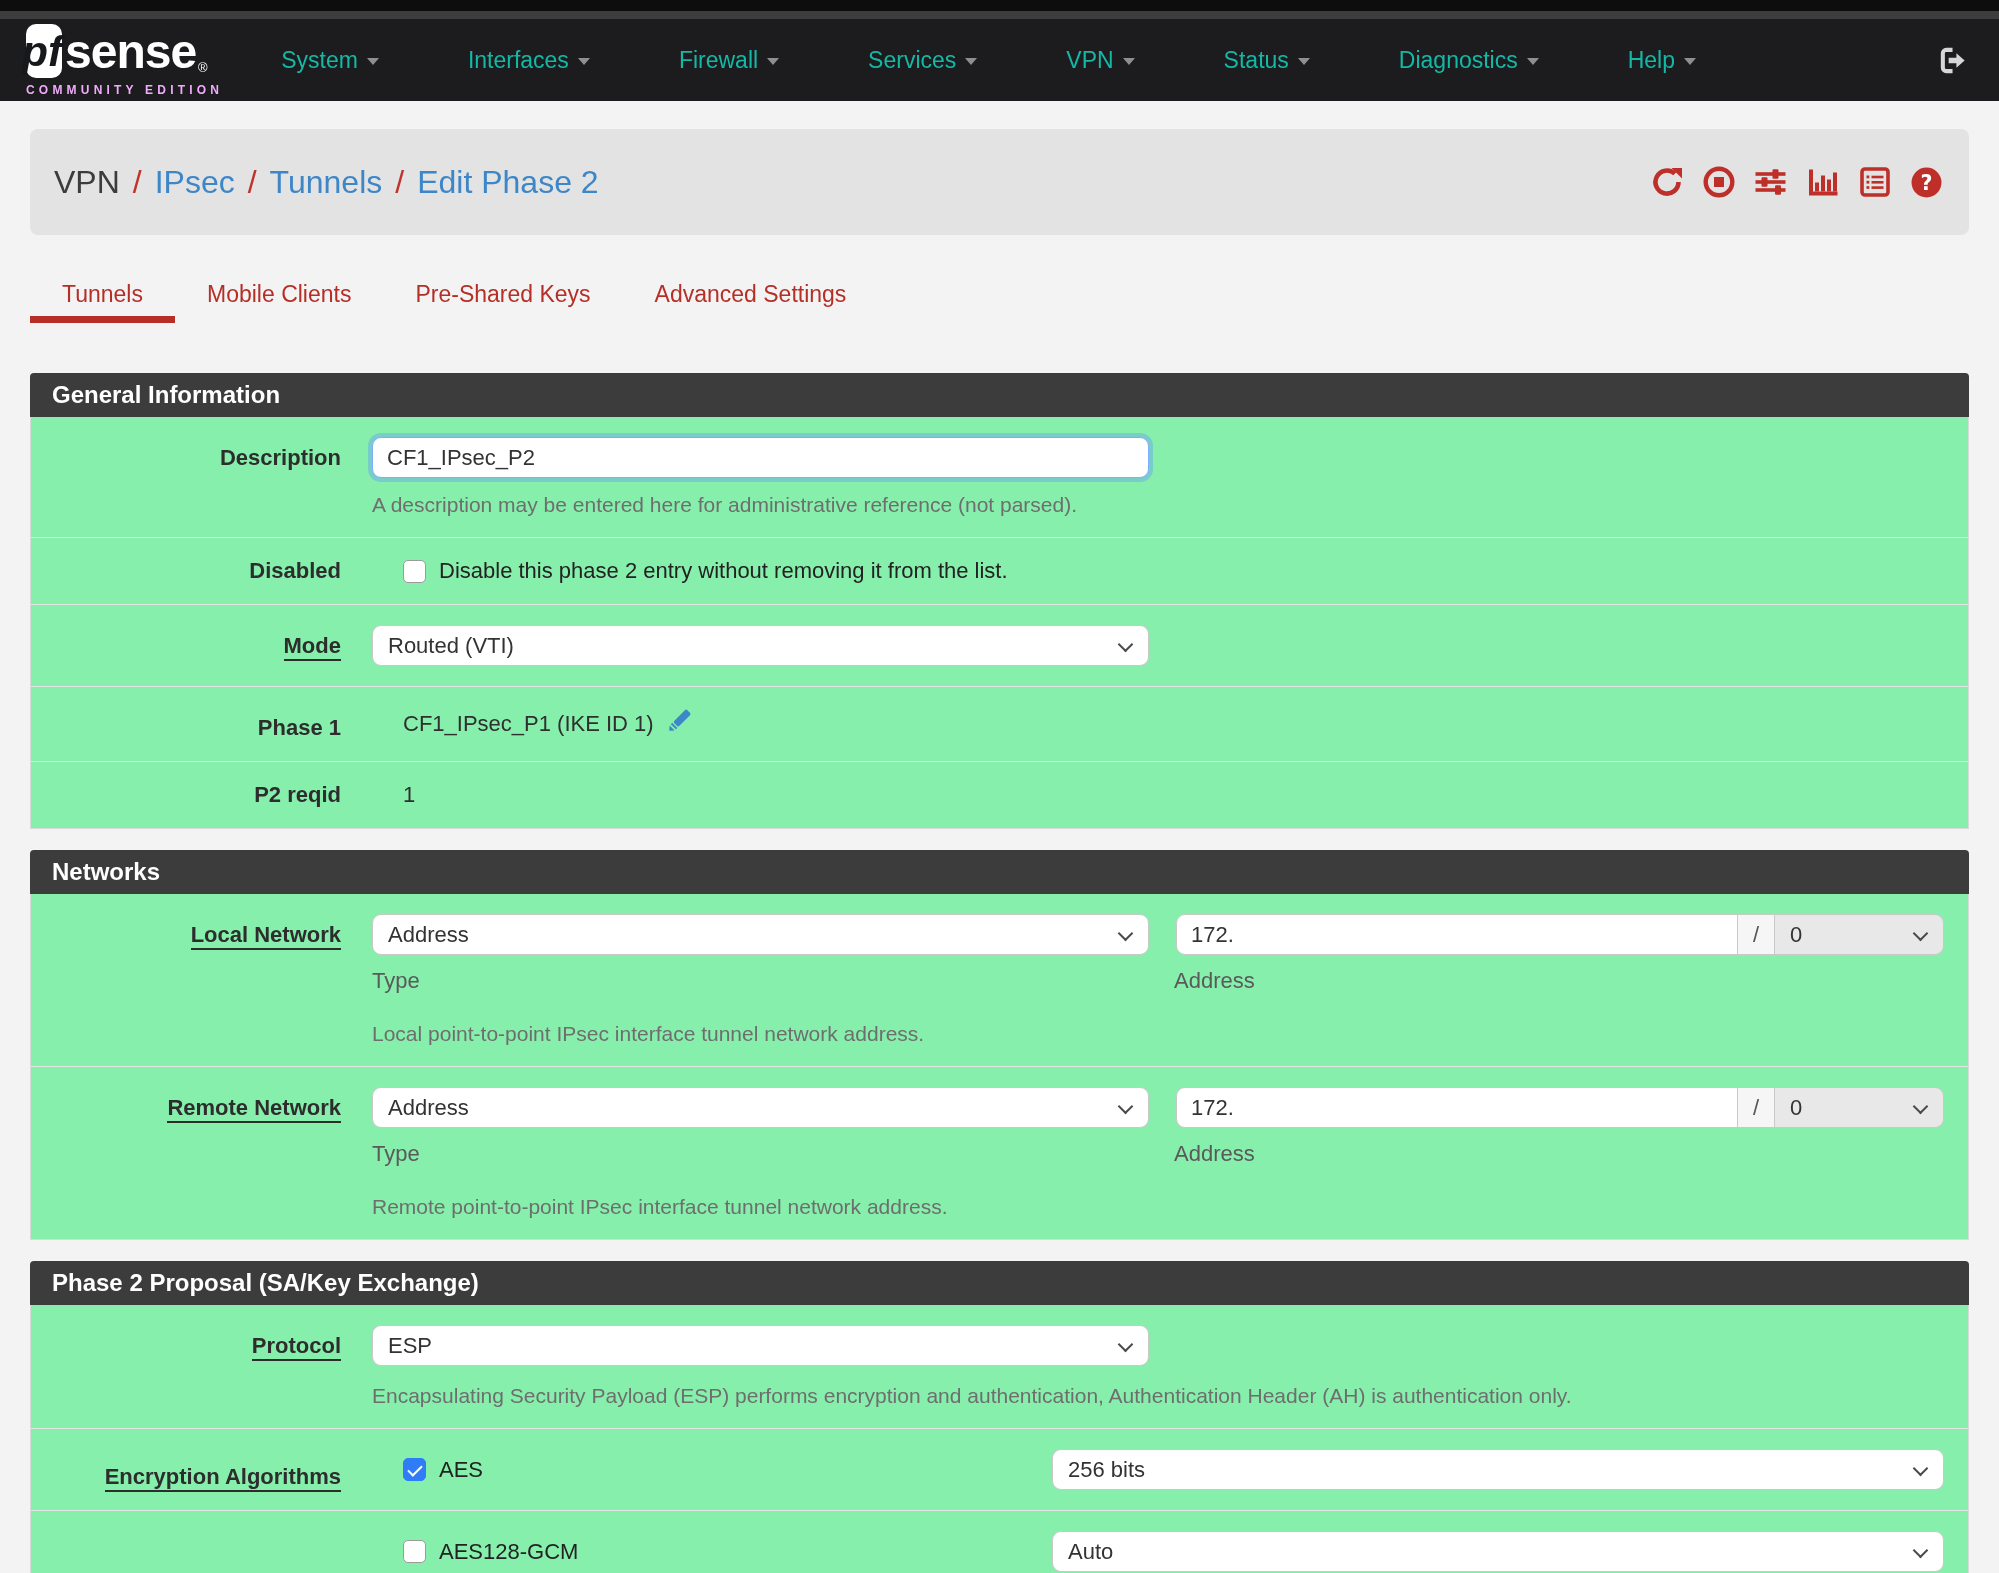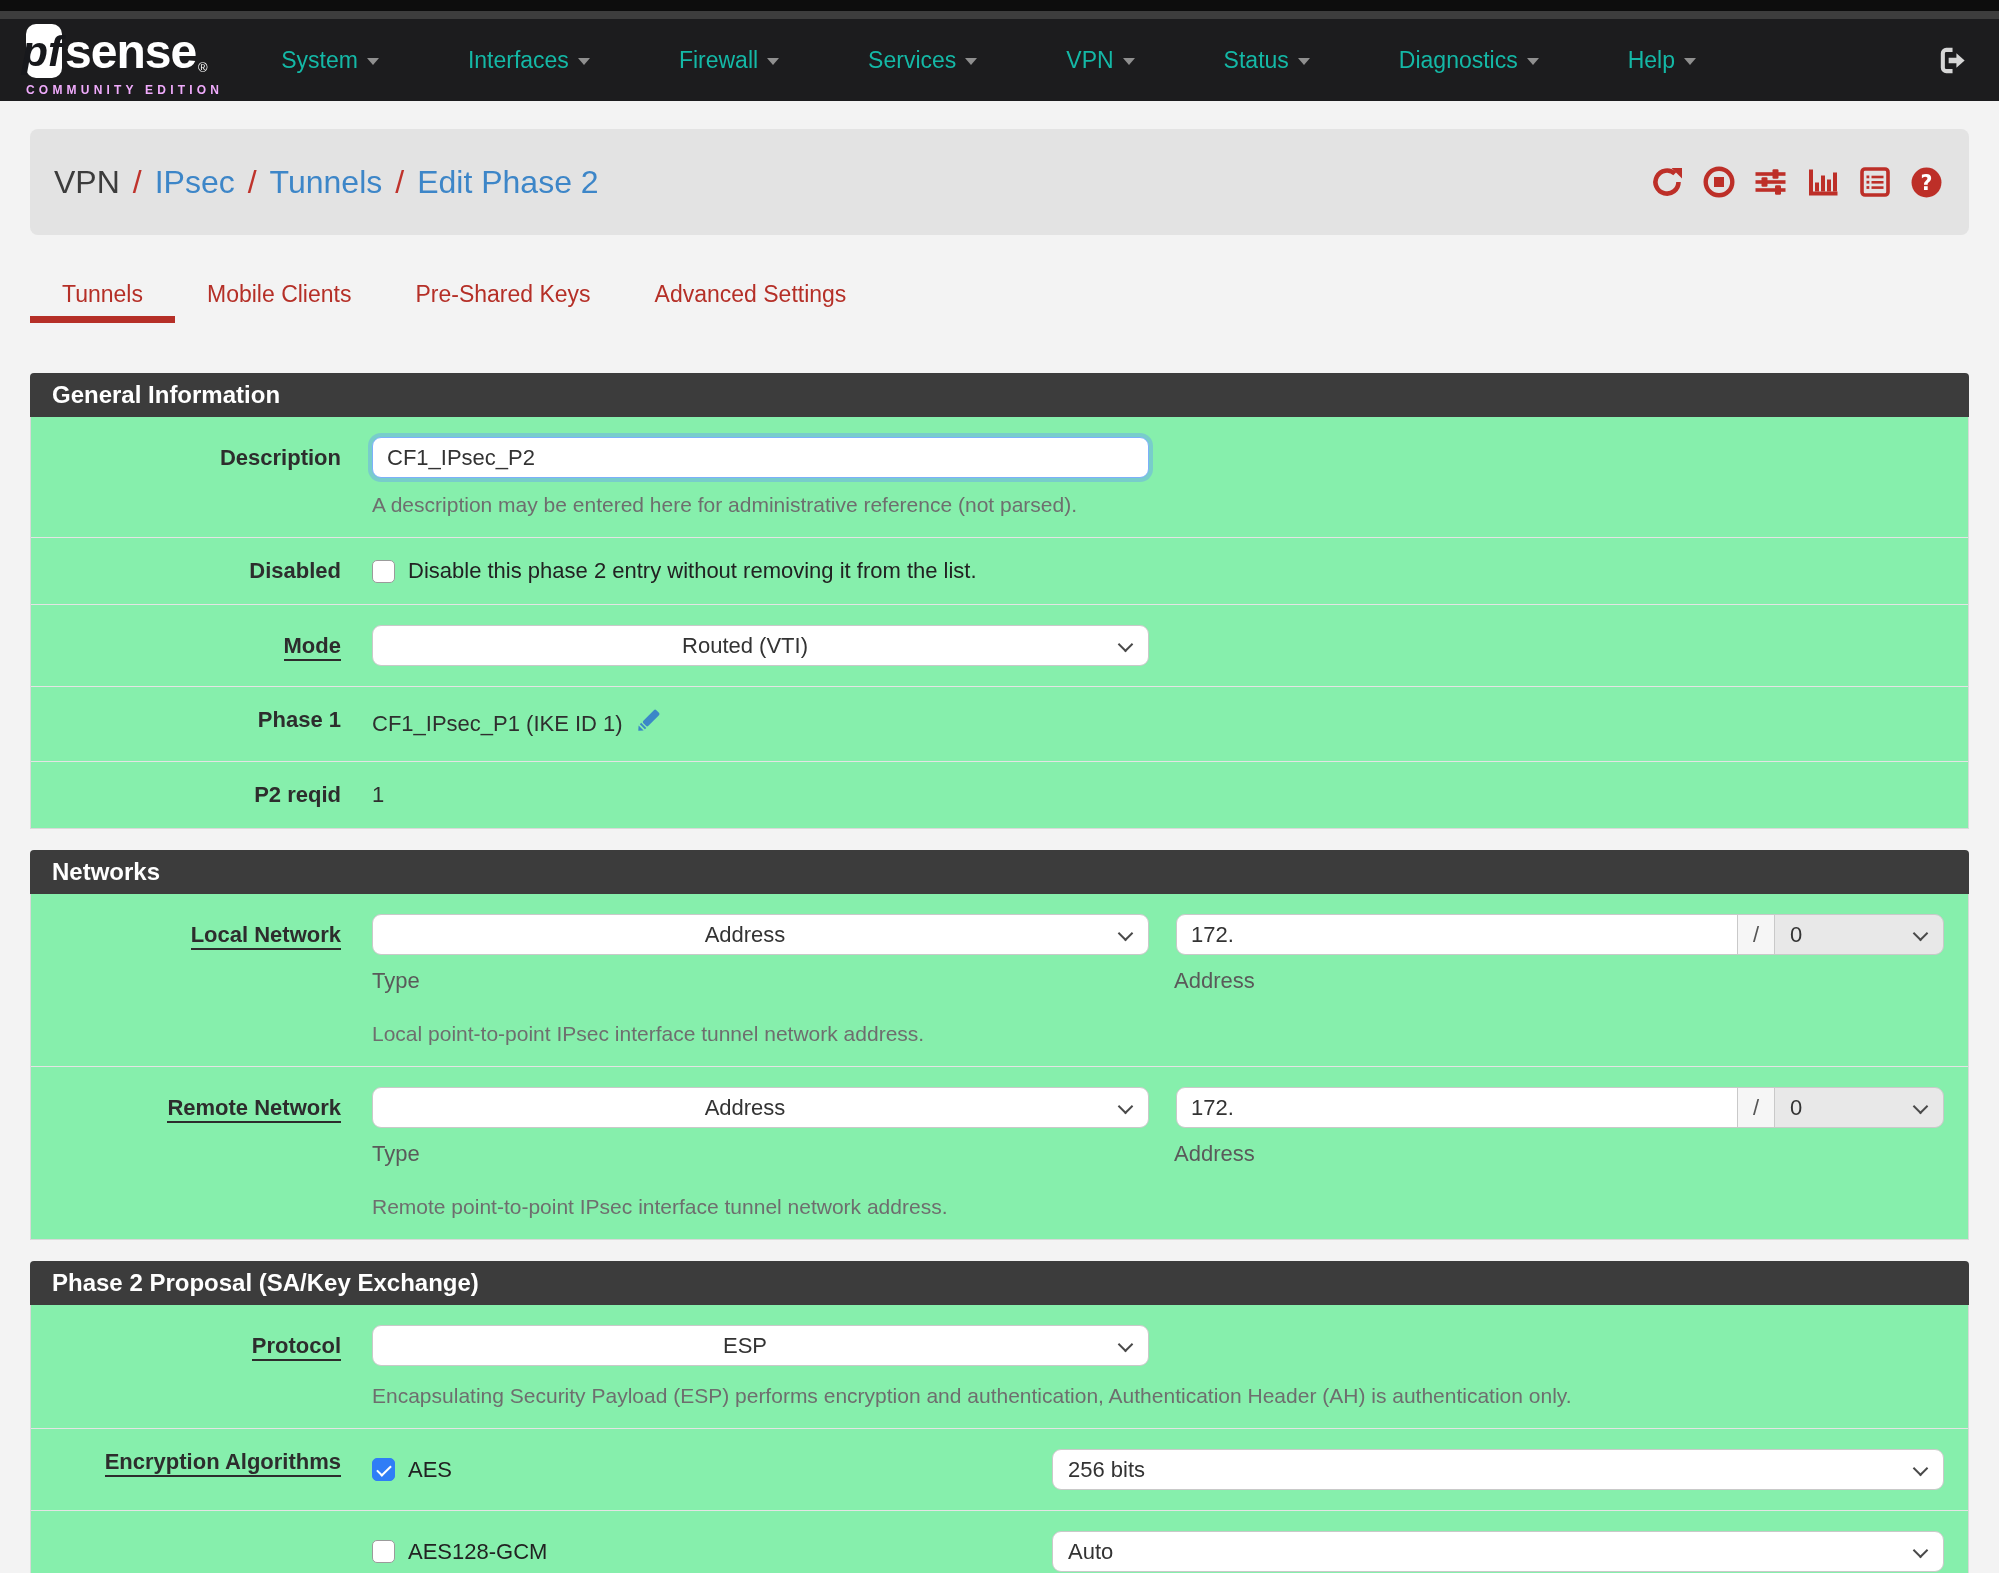--- a/index.html
+++ b/index.html
@@ -46,35 +46,35 @@
   .tab.active::after { content:""; position:absolute; left:0; right:0; bottom:0; height:7px; background:#b52f27; }
 
   
   section { margin-bottom:21px; }
   .sec-h { height:44px; background:#3c3c3c; color:#fff; font-size:24px; font-weight:bold;
            display:flex; align-items:center; padding-left:22px; border-radius:4px 4px 0 0; }
   .sec-b { background:#86efac; border:1px solid #d9d9d9; border-top:none; }
 
   .frow { display:flex; align-items:flex-start; padding:20px 0; border-top:1px solid #e4e4e4; }
   .frow:first-child { border-top:none; }
-  .frow.center { align-items:flex-start; }
+  .frow.center { align-items:flex-end;gap:31px; }
   .flabel { width:310px; flex:none; text-align:right; font-weight:bold; font-size:22px;
             color:#2d2d2d; line-height:41px; }
   .frow.center .flabel { line-height:normal; }
   .lblu { border-bottom:2px solid #2d2d2d; padding-bottom:1px; }
   .fcontrol { flex:1; margin-left:31px; padding-right:24px; font-size:22px; color:#2f2f2f; }
 
   .txt { height:41px; border:1px solid #c9c9c9; border-radius:9px; padding:0 14px; font-size:22px;
          color:#333; background:#fff; font-family:"Liberation Sans",sans-serif; }
   .focus { border-color:#7db0fa; box-shadow:0 0 0 4px rgba(100,155,250,.4); outline:none; }
   .wfull { width:777px; }
 
   .sel { position:relative; height:41px; background:#fff; border:1px solid #c9c9c9; border-radius:9px;
          display:flex; align-items:center; padding:0 46px 0 15px; font-size:22px; color:#333; cursor:pointer; }
-  .w777 { width:777px;justify-content:center; }
+  .w777 { width:777px; }
   .chev { position:absolute; right:17px; top:13px; width:11px; height:11px;
           border-right:2.2px solid #4a4a4a; border-bottom:2.2px solid #4a4a4a; transform:rotate(45deg); }
 
   .help { margin-top:28px; font-size:21px; color:#6e6e6e; }
   .help.tight { margin-top:15px; }
 
   .cbrow { display:flex; align-items:center; }
   .cb { width:23px; height:23px; border:1.7px solid #9b9b9b; border-radius:5px; background:#fff;
         flex:none; cursor:pointer; position:relative; }
   .cb.checked { background:#2f7df6; border-color:#2f7df6; }

